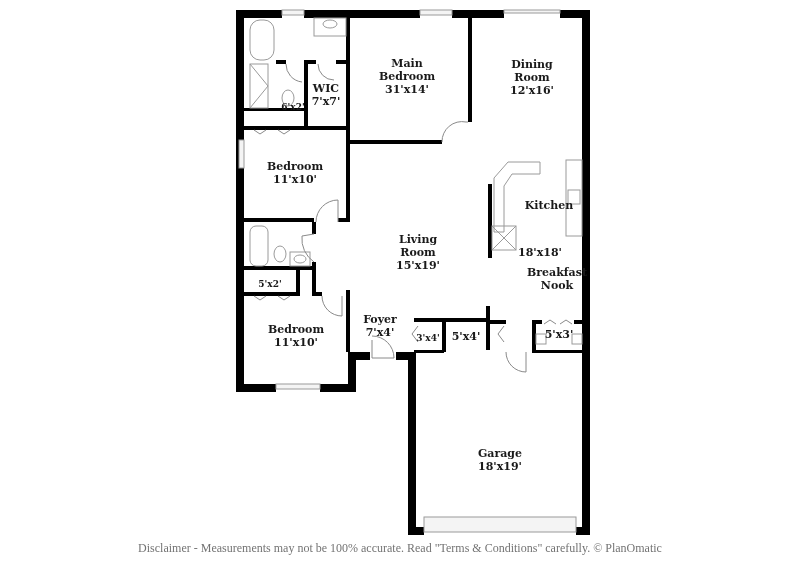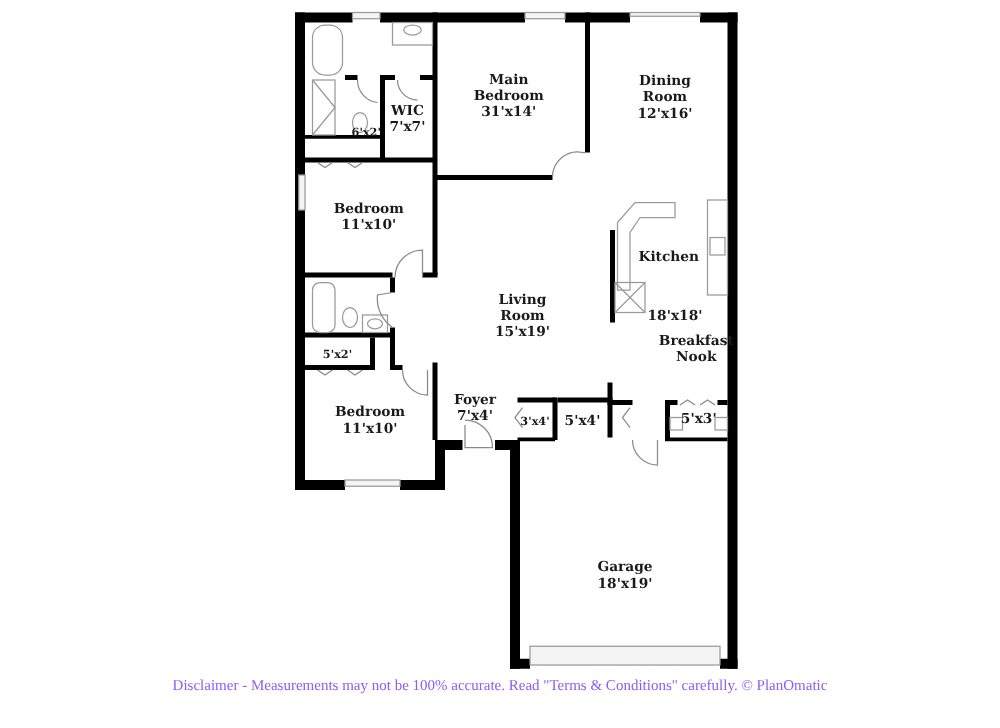--- a/index.html
+++ b/index.html
@@ -4,21 +4,21 @@
 <style>
   html, body { margin: 0; padding: 0; background: #ffffff; }
   body { width: 800px; height: 582px; position: relative; overflow: hidden; font-family: "DejaVu Serif", "Liberation Serif", serif; }
   #plan { position: absolute; left: 0; top: 0; width: 800px; height: 582px; }
   .wall { fill: #000; }
   .thin { fill: none; stroke: #9a9a9a; stroke-width: 1; }
   .win { fill: #f4f4f4; stroke: #9a9a9a; stroke-width: 1; }
   .door { fill: none; stroke: #8a8a8a; stroke-width: 1; }
   .lbl { position: absolute; text-align: center; font-weight: bold; color: #1a1a1a; line-height: 13px; font-size: 11px; white-space: nowrap; transform: translateX(-50%); }
   .lbl.small { font-size: 9px; line-height: 10px; }
-  .disclaimer { position: absolute; left: 0; width: 800px; top: 541px; text-align: center; font-size: 12px; color: #8b5cf6; font-family: "Liberation Serif", "DejaVu Serif", serif; }
+  .disclaimer { position: absolute; left: 0; width: 800px; top: 541px; text-align: center; font-size: 12px; color: #737373; font-family: "Liberation Serif", "DejaVu Serif", serif; }
 </style>
 </head>
 <body>
 
 <svg id="plan" viewBox="0 0 800 582" xmlns="http://www.w3.org/2000/svg">
 
   <g>
     <rect class="wall" x="236" y="10" width="8" height="382"></rect>
     <rect class="wall" x="236" y="10" width="46" height="8"></rect>
     <rect class="wall" x="304" y="10" width="116" height="8"></rect>
@@ -136,21 +136,21 @@
 
 <div class="lbl small" style="left:274px; top:102px;margin-left:19px;">
   <div>6'x2'</div>
 </div>
 
 <div class="lbl" style="left:295px; top:160px;">
   <div>Bedroom</div>
   <div>11'x10'</div>
 </div>
 
-<div class="lbl" style="left:535px; top:199px;">
+<div class="lbl" style="left:549px; top:199px;">
   <div>Kitchen</div>
 </div>
 <div class="lbl" style="left:540px; top:246px;">
   <div>18'x18'</div>
 </div>
 
 <div class="lbl" style="left:418px; top:217px;margin-top:16px;">
   <div>Living</div>
   <div>Room</div>
   <div>15'x19'</div>

